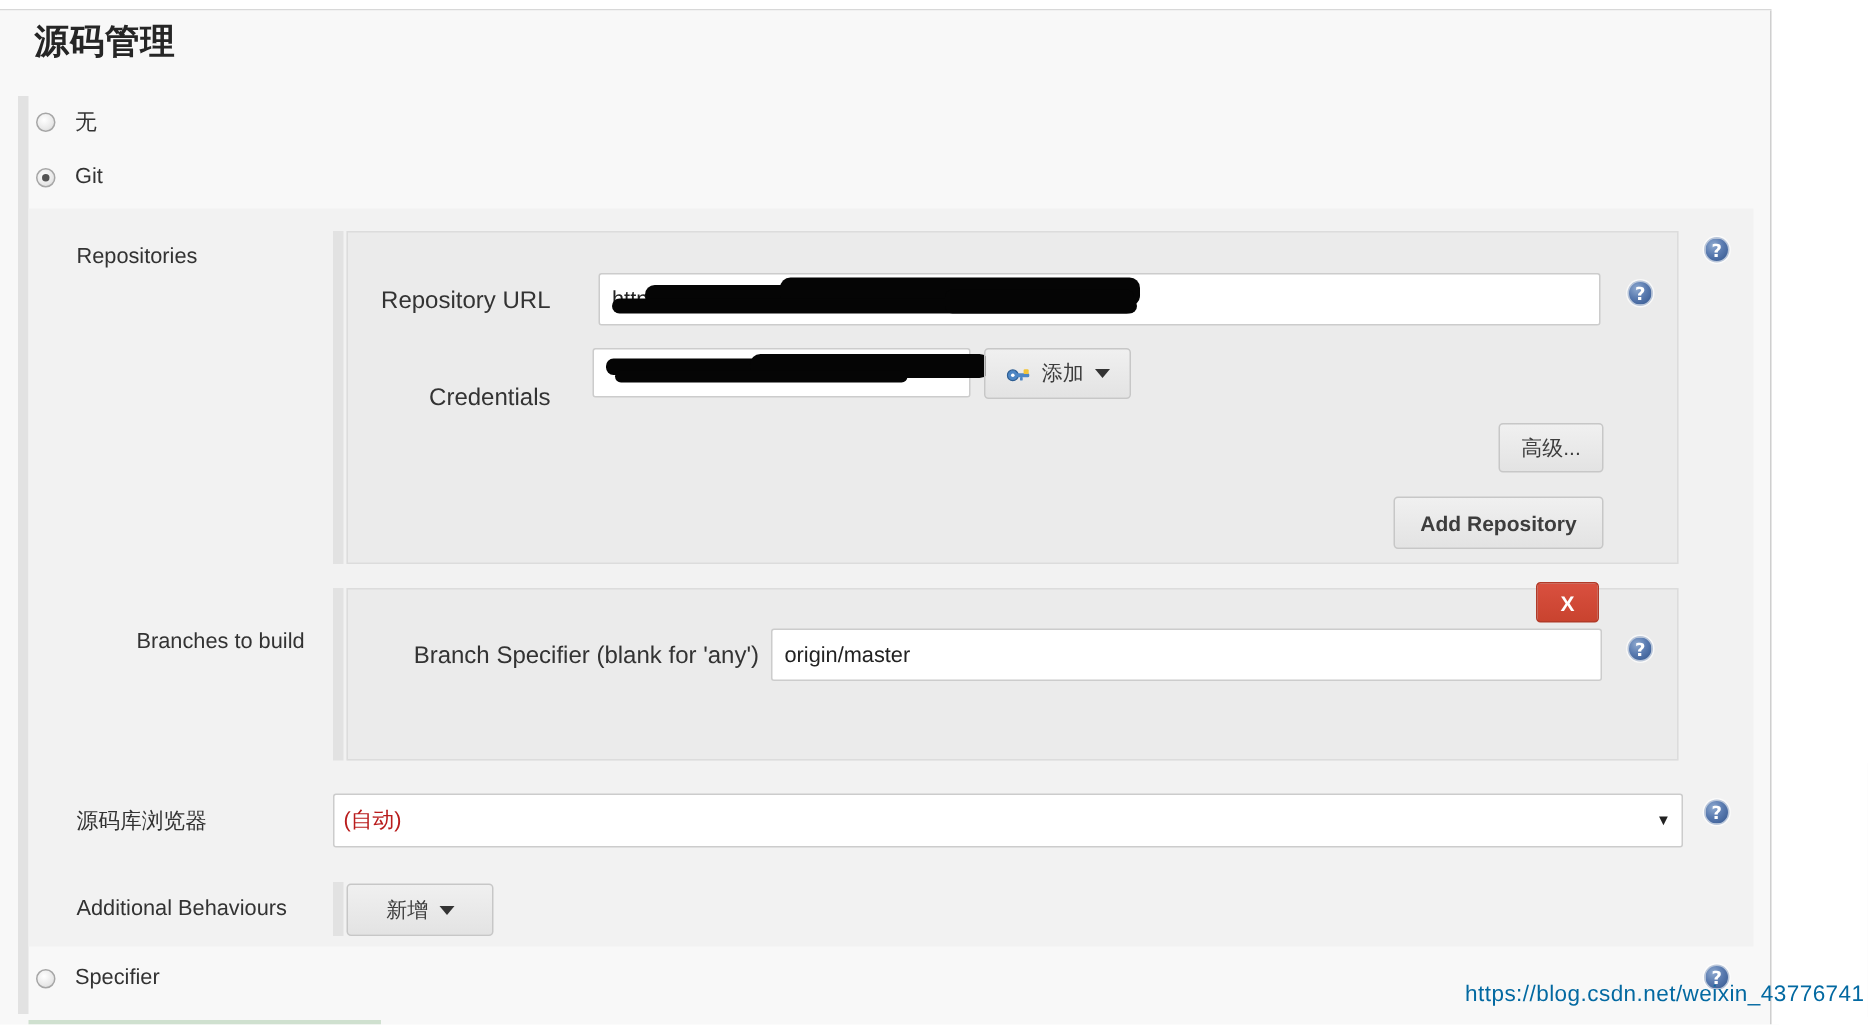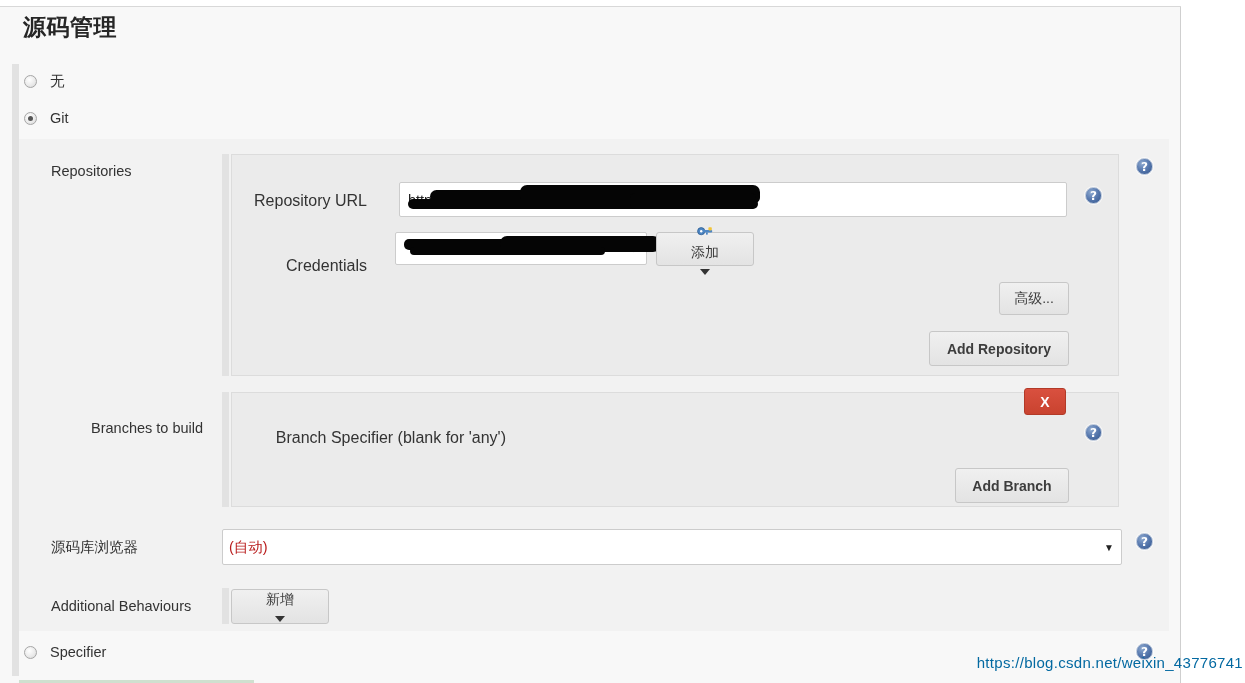--- a/index.html
+++ b/index.html
@@ -125,21 +125,20 @@
     background: linear-gradient(#f0f0f0, #e3e3e3);
     border: 1px solid #c7c7c7;
     border-radius: 3px;
     font-family: "Liberation Sans", sans-serif;
     font-size: 14px;
     color: #3d3d3d;
     display: flex; align-items: center; justify-content: center;
     gap: 7px;
     cursor: pointer;
     white-space: nowrap;
-    flex-direction: column;
   }
   .btn.bold { font-weight: bold; }
   .btn .caret {
     width: 0; height: 0;
     border-left: 5px solid transparent;
     border-right: 5px solid transparent;
     border-top: 6px solid #333333;
   }
   .btn-danger {
     position: absolute;
@@ -255,24 +254,24 @@
   <div class="section-label" style="left:51px; top:420px;margin-left:40px;">Branches to build</div>
 
   <div class="vbar" style="left:222px; top:392px; height:115px;"></div>
 
   <div class="subpanel" style="left:231px; top:392px; width:888px; height:115px;"></div>
 
   <div class="btn-danger" style="left:1024px; top:388px; width:42px; height:27px;">X</div>
 
   <div class="field-label" style="left:186px; top:429px; width:320px;">Branch Specifier (blank for 'any')</div>
 
+  <input class="text-input" style="left: 514px; top: 419px; width: 554px; height: 35px;" value="origin/master">
 
   <div class="help" style="left:1085px; top:424px;">?</div>
 
-  <div class="btn bold" style="left:955px; top:468px; width:114px; height:35px;">Add Branch</div>
 
   <div class="section-label" style="left:51px; top:538px;">源码库浏览器</div>
 
   <select class="combo" style="left:222px; top:529px; width:900px; height:36px;">
     <option>(自动)</option>
   </select>
   <span class="combo-arrow" style="left:1104px; top:542px;">▼</span>
 
   <div class="help" style="left:1136px; top:533px;">?</div>
 

